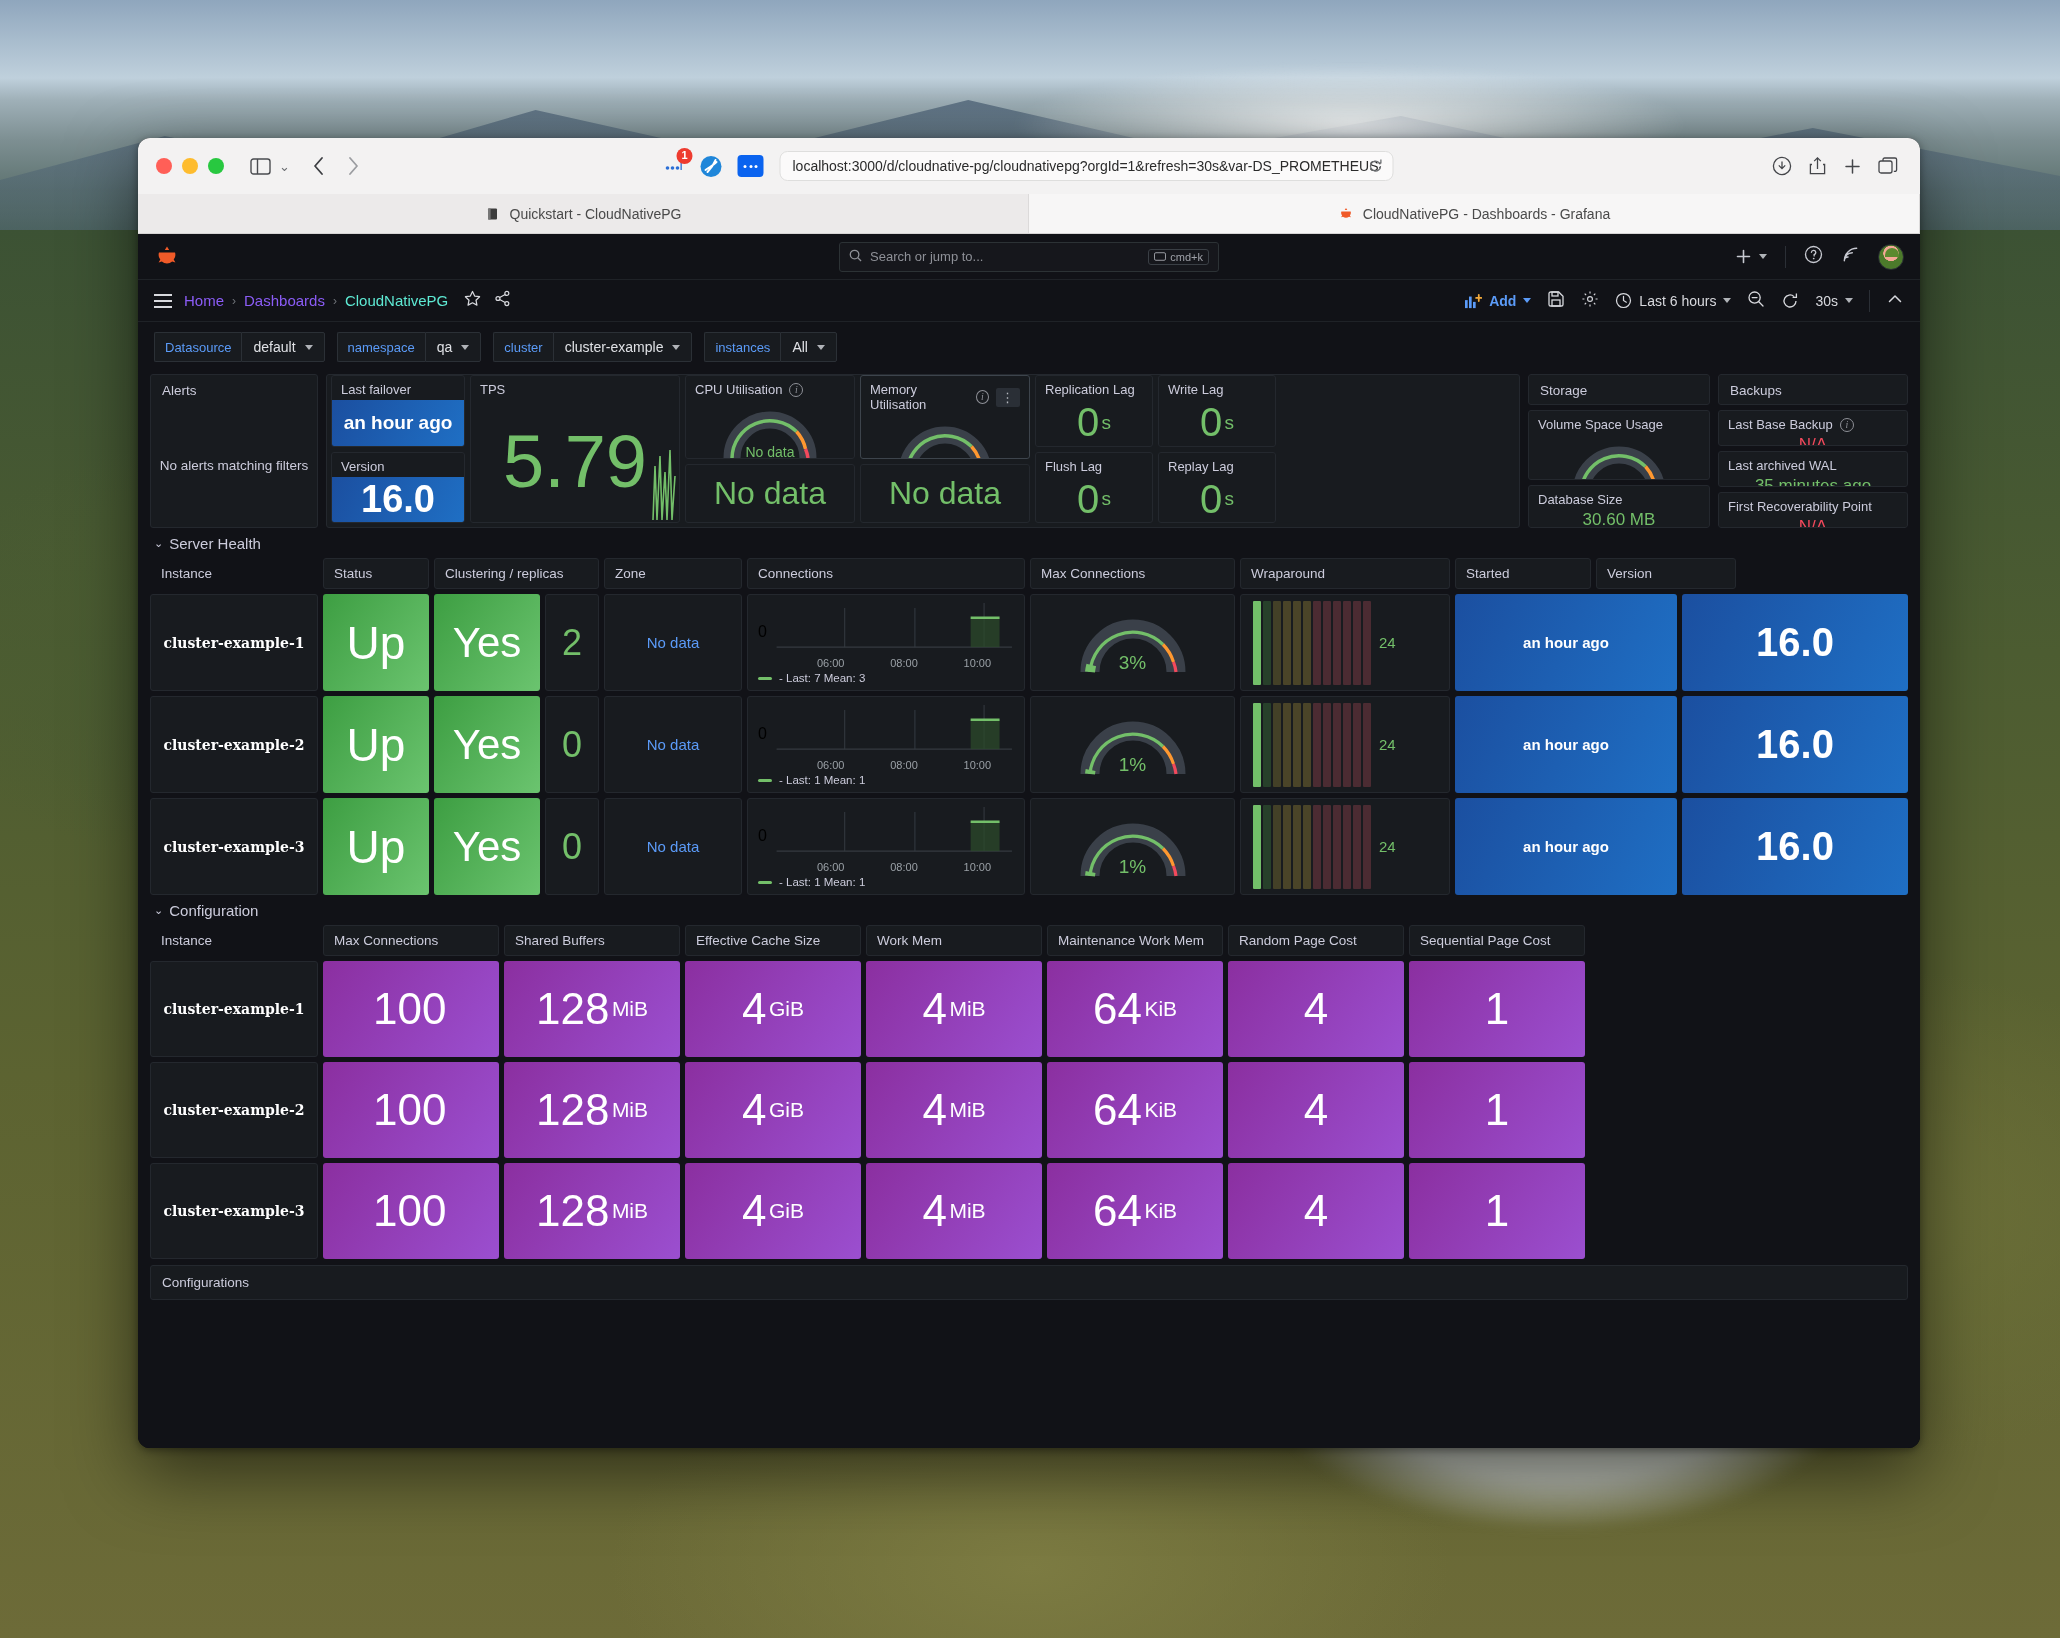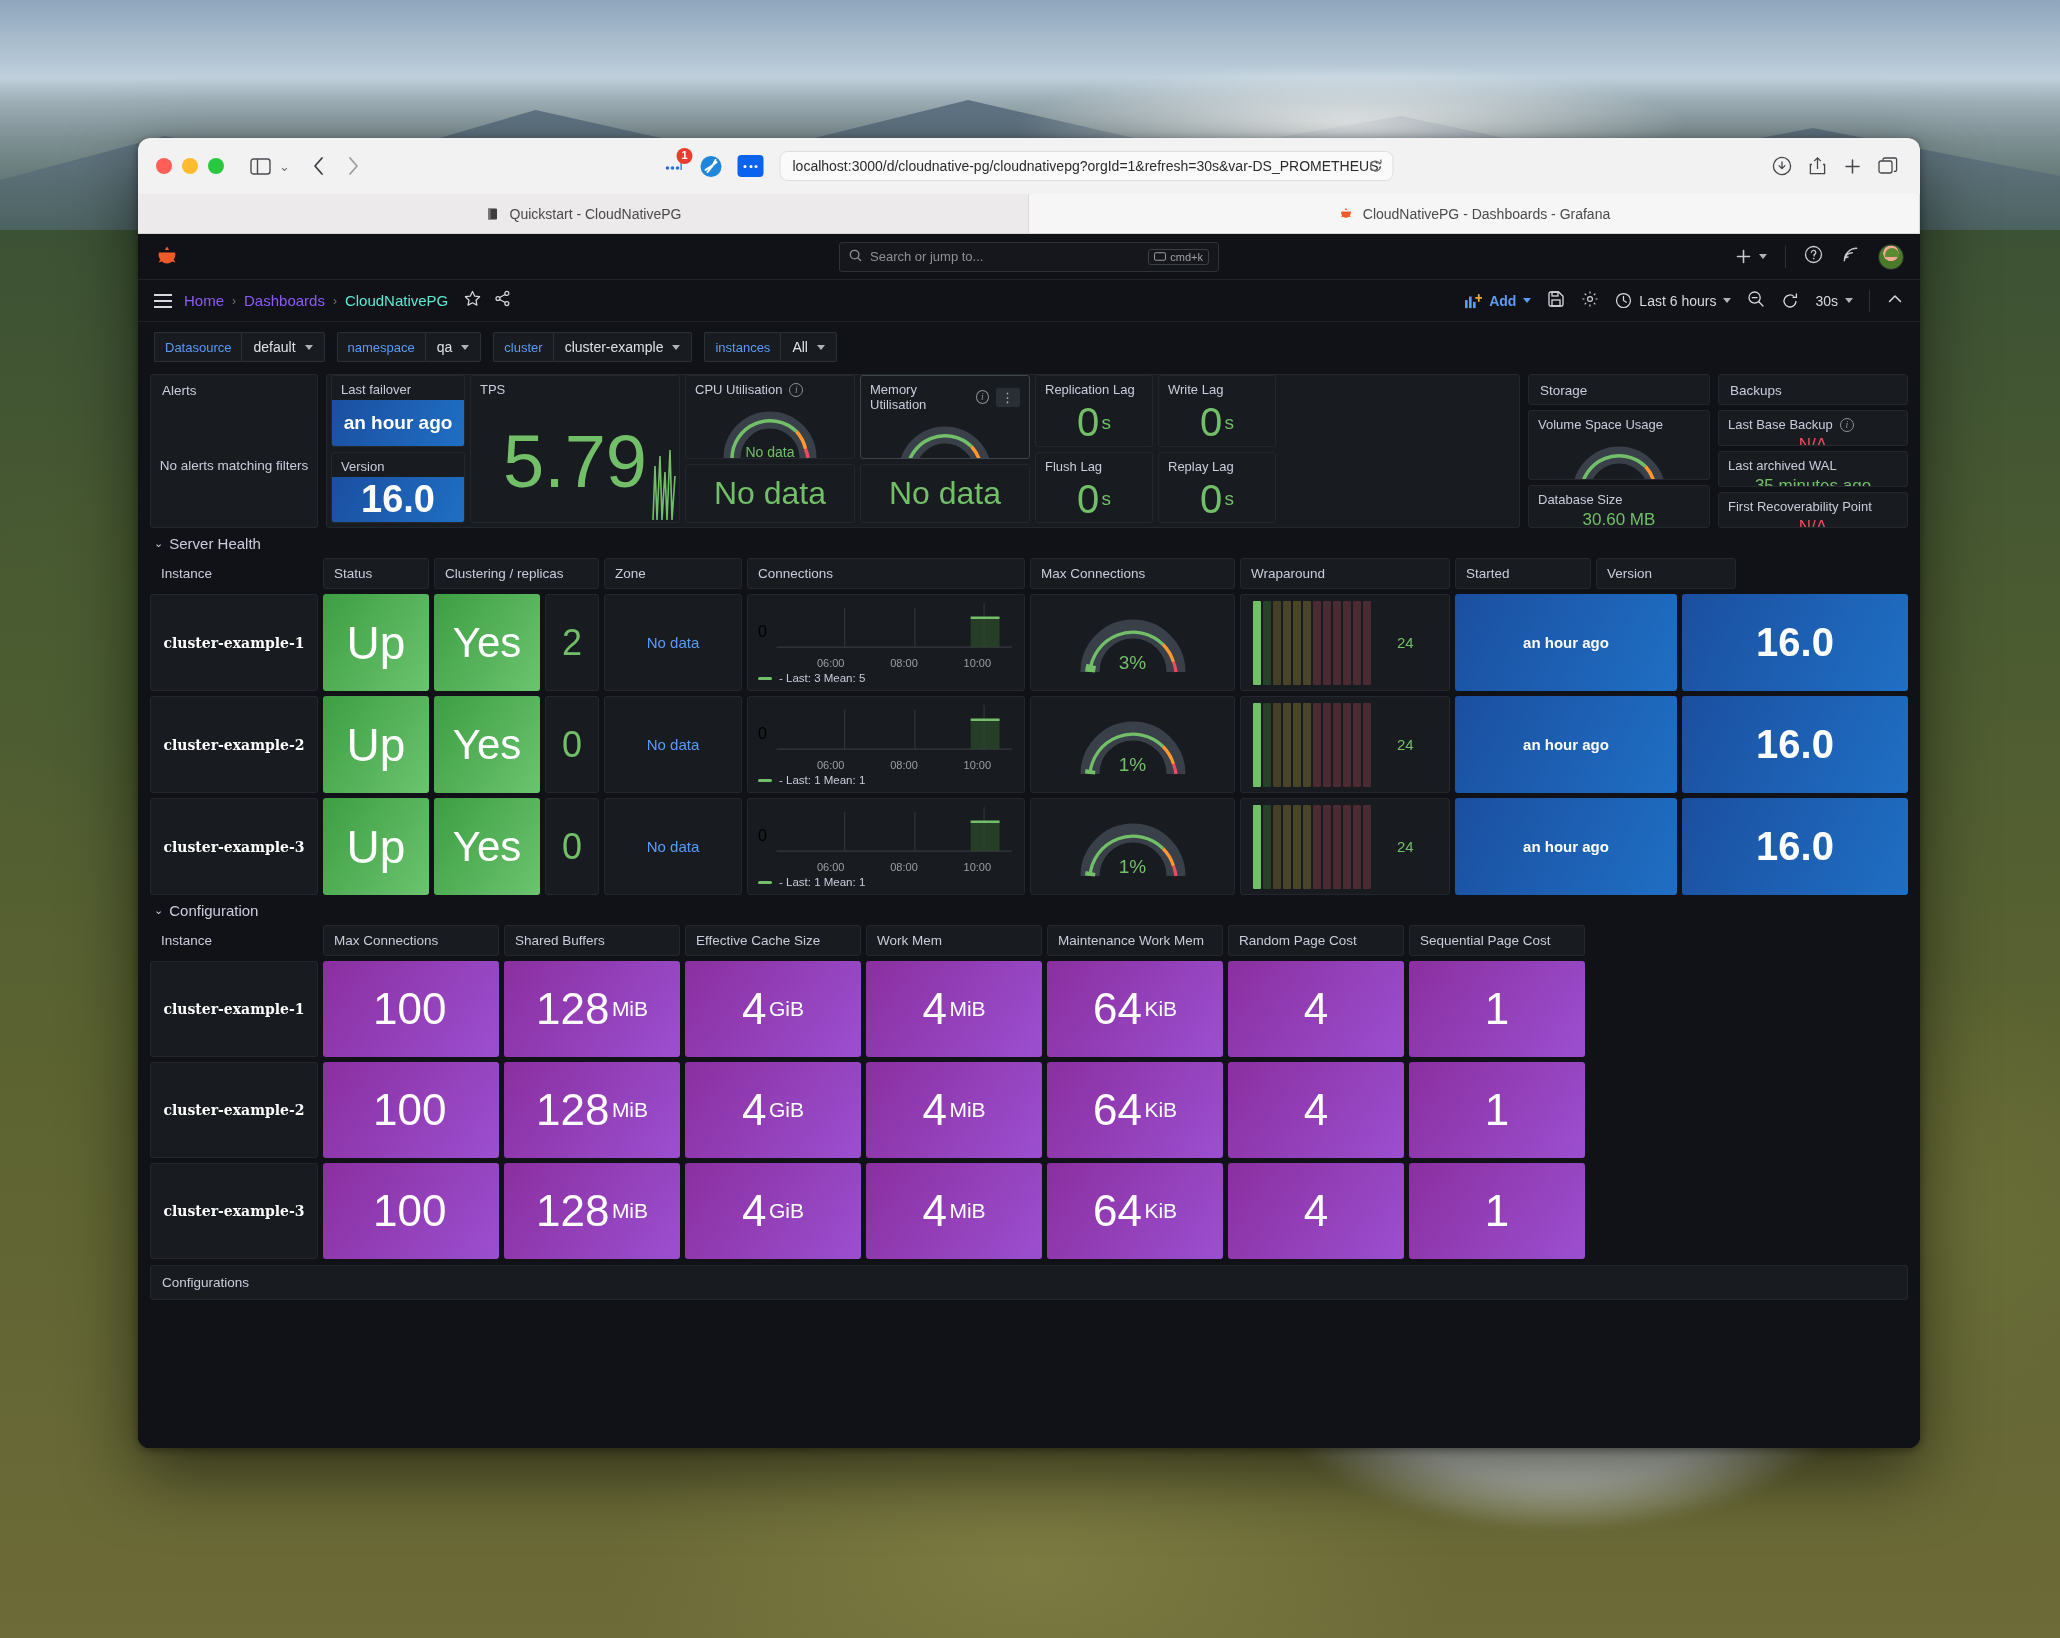--- a/index.html
+++ b/index.html
@@ -283,21 +283,21 @@
 
   
   .mini-chart { width: 100%; height: 100%; position: relative; padding: 8px 10px 6px 10px; display:flex; flex-direction:column;}
   .mc-plot { flex: 1 1 auto; position: relative; }
   .mc-y0 { position: absolute; left: 0; bottom: 16px; }
   .mc-xaxis { display: flex; justify-content: space-around; color: #9aa0a6; font-size: 11px; padding-left: 36px;}
   .mc-legend { display: flex; align-items: center; gap: 7px; color: #ccccdc; font-size: 11.5px; padding-top: 3px;}
   .legend-swatch { width: 14px; height: 3px; background: #73bf69; border-radius: 2px;}
 
   
-  .wrap-gauge { display: flex; align-items: center; gap: 26px; padding: 0 12px; width: 100%;}
+  .wrap-gauge { display: flex; align-items: center; gap: 8px; padding: 0 12px; width: 100%;}
   .wrap-bars { display: flex; gap: 2px; height: 84px; align-items: stretch; }
   .wrap-bars i { width: 8px; border-radius: 1px; display:block; }
   .wrap-val { color: #73bf69; font-size: 15px; }
 
   .bottom-bar {
     background: #181b1f; border: 1px solid #24282e; border-radius: 3px;
     color: #ccccdc; font-size: 13.5px; padding: 9px 11px; margin-top: 6px;
   }
 </style>
 </head>
@@ -813,21 +813,21 @@
                   <line x1="206" y1="12" x2="234" y2="12" stroke="#73bf69" stroke-width="2"></line>
                 </svg>
               </div>
               <div class="mc-xaxis">
                 <span>06:00</span>
                 <span>08:00</span>
                 <span>10:00</span>
               </div>
               <div class="mc-legend">
                 <span class="legend-swatch"></span>
-                <span>-  Last: 3  Mean: 5</span>
+                <span>-  Last: 7  Mean: 3</span>
               </div>
             </div>
           </div>
           <div class="cell dark c-maxconn">
             <div class="gauge" style="width:116px;height:70px">
               <svg width="116" height="70" viewBox="0 0 116 70">
                 <path d="M15 64 A43 43 0 0 1 101 64" fill="none" stroke="#3a4049" stroke-width="19"></path>
                 <path d="M15 64 A43 43 0 0 1 88 36.5" fill="none" stroke="#73bf69" stroke-width="3.2"></path>
                 <path d="M88 36.5 A43 43 0 0 1 98.5 54" fill="none" stroke="#ff9830" stroke-width="3.2"></path>
                 <path d="M98.5 54 A43 43 0 0 1 101 64" fill="none" stroke="#f2495c" stroke-width="3.2"></path>

